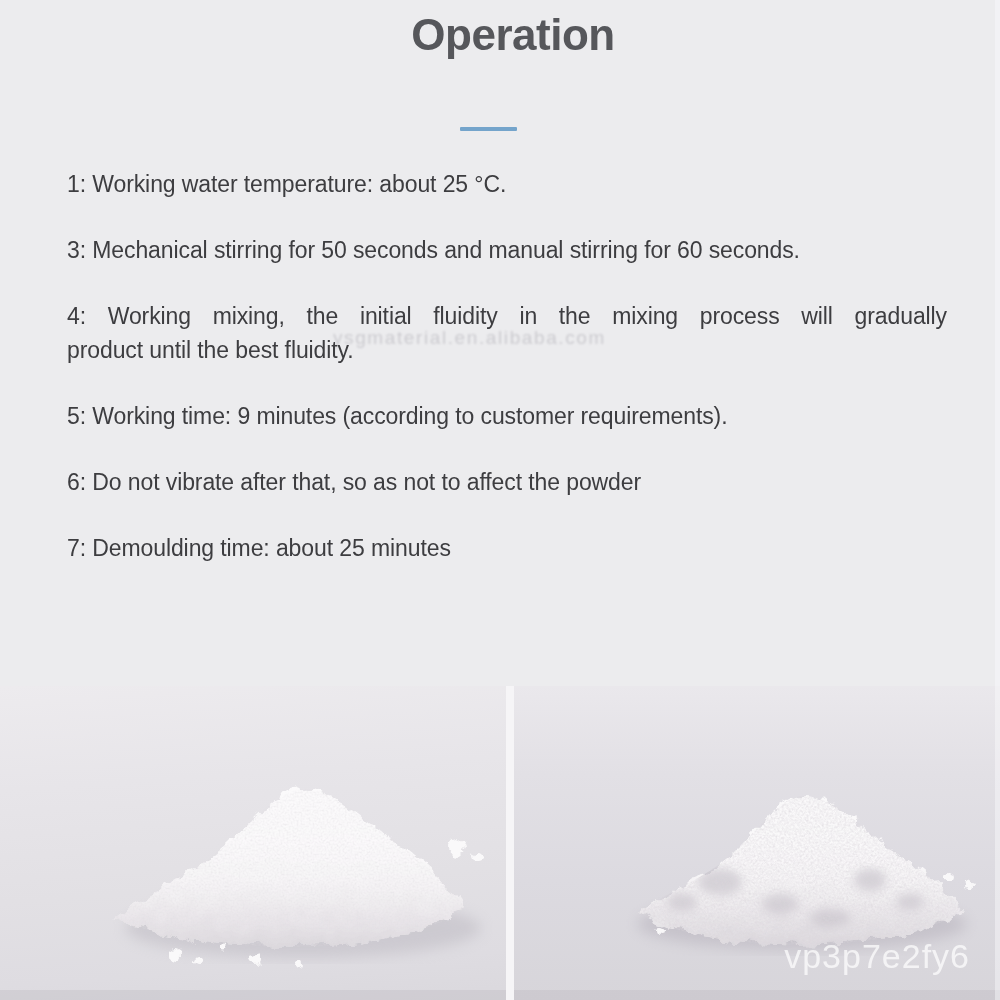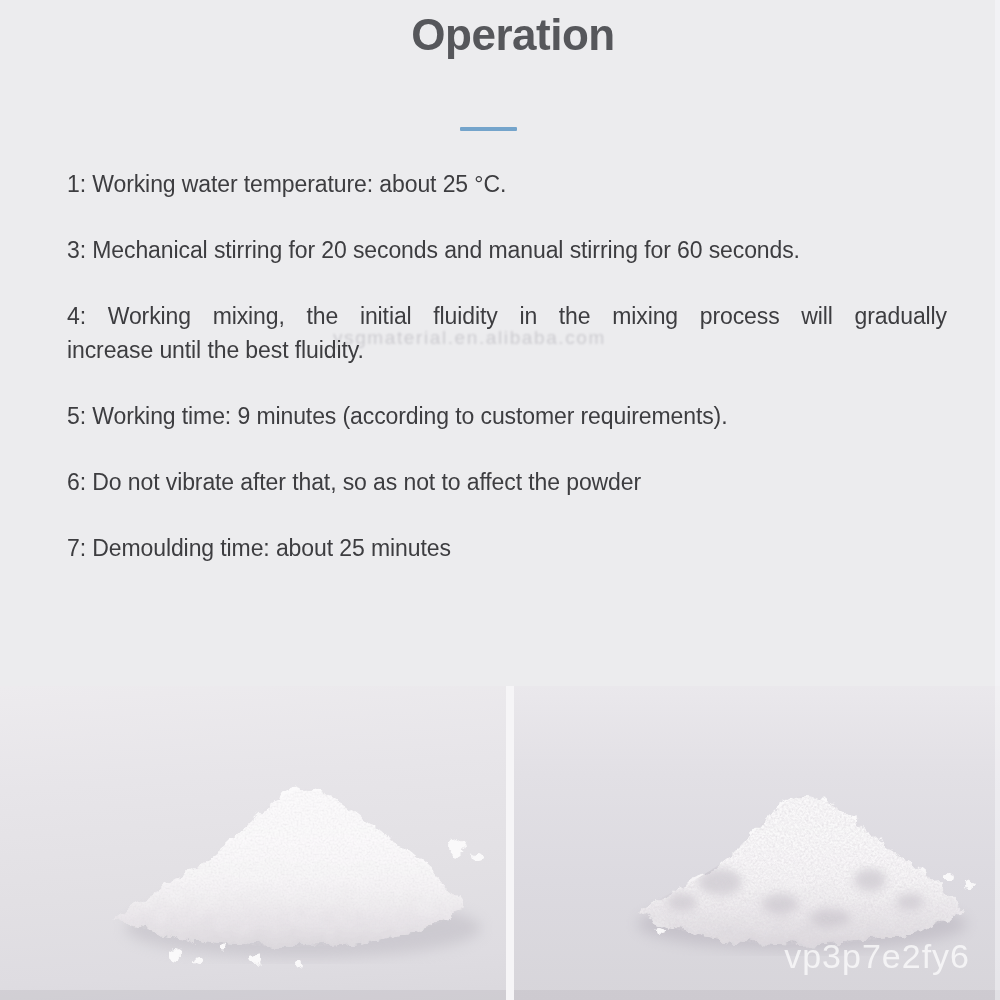--- a/index.html
+++ b/index.html
@@ -71,25 +71,25 @@
 </div>
 <div class="accent-line"></div>
 
 <div class="faint-watermark">ysgmaterial.en.alibaba.com</div>
 
 <div class="steps">
   <p>
     <span class="nline">1: Working water temperature: about 25 °C.</span>
   </p>
   <p>
-    <span class="nline">3: Mechanical stirring for 20 seconds and manual stirring for 60 seconds.</span>
+    <span class="nline">3: Mechanical stirring for 50 seconds and manual stirring for 60 seconds.</span>
   </p>
   <p>
     <span class="jline">4: Working mixing, the initial fluidity in the mixing process will gradually</span>
-    <span class="nline">increase until the best fluidity.</span>
+    <span class="nline">product until the best fluidity.</span>
   </p>
   <p>
     <span class="nline">5: Working time: 9 minutes (according to customer requirements).</span>
   </p>
   <p>
     <span class="nline">6: Do not vibrate after that, so as not to affect the powder</span>
   </p>
   <p>
     <span class="nline">7: Demoulding time: about 25 minutes</span>
   </p>

